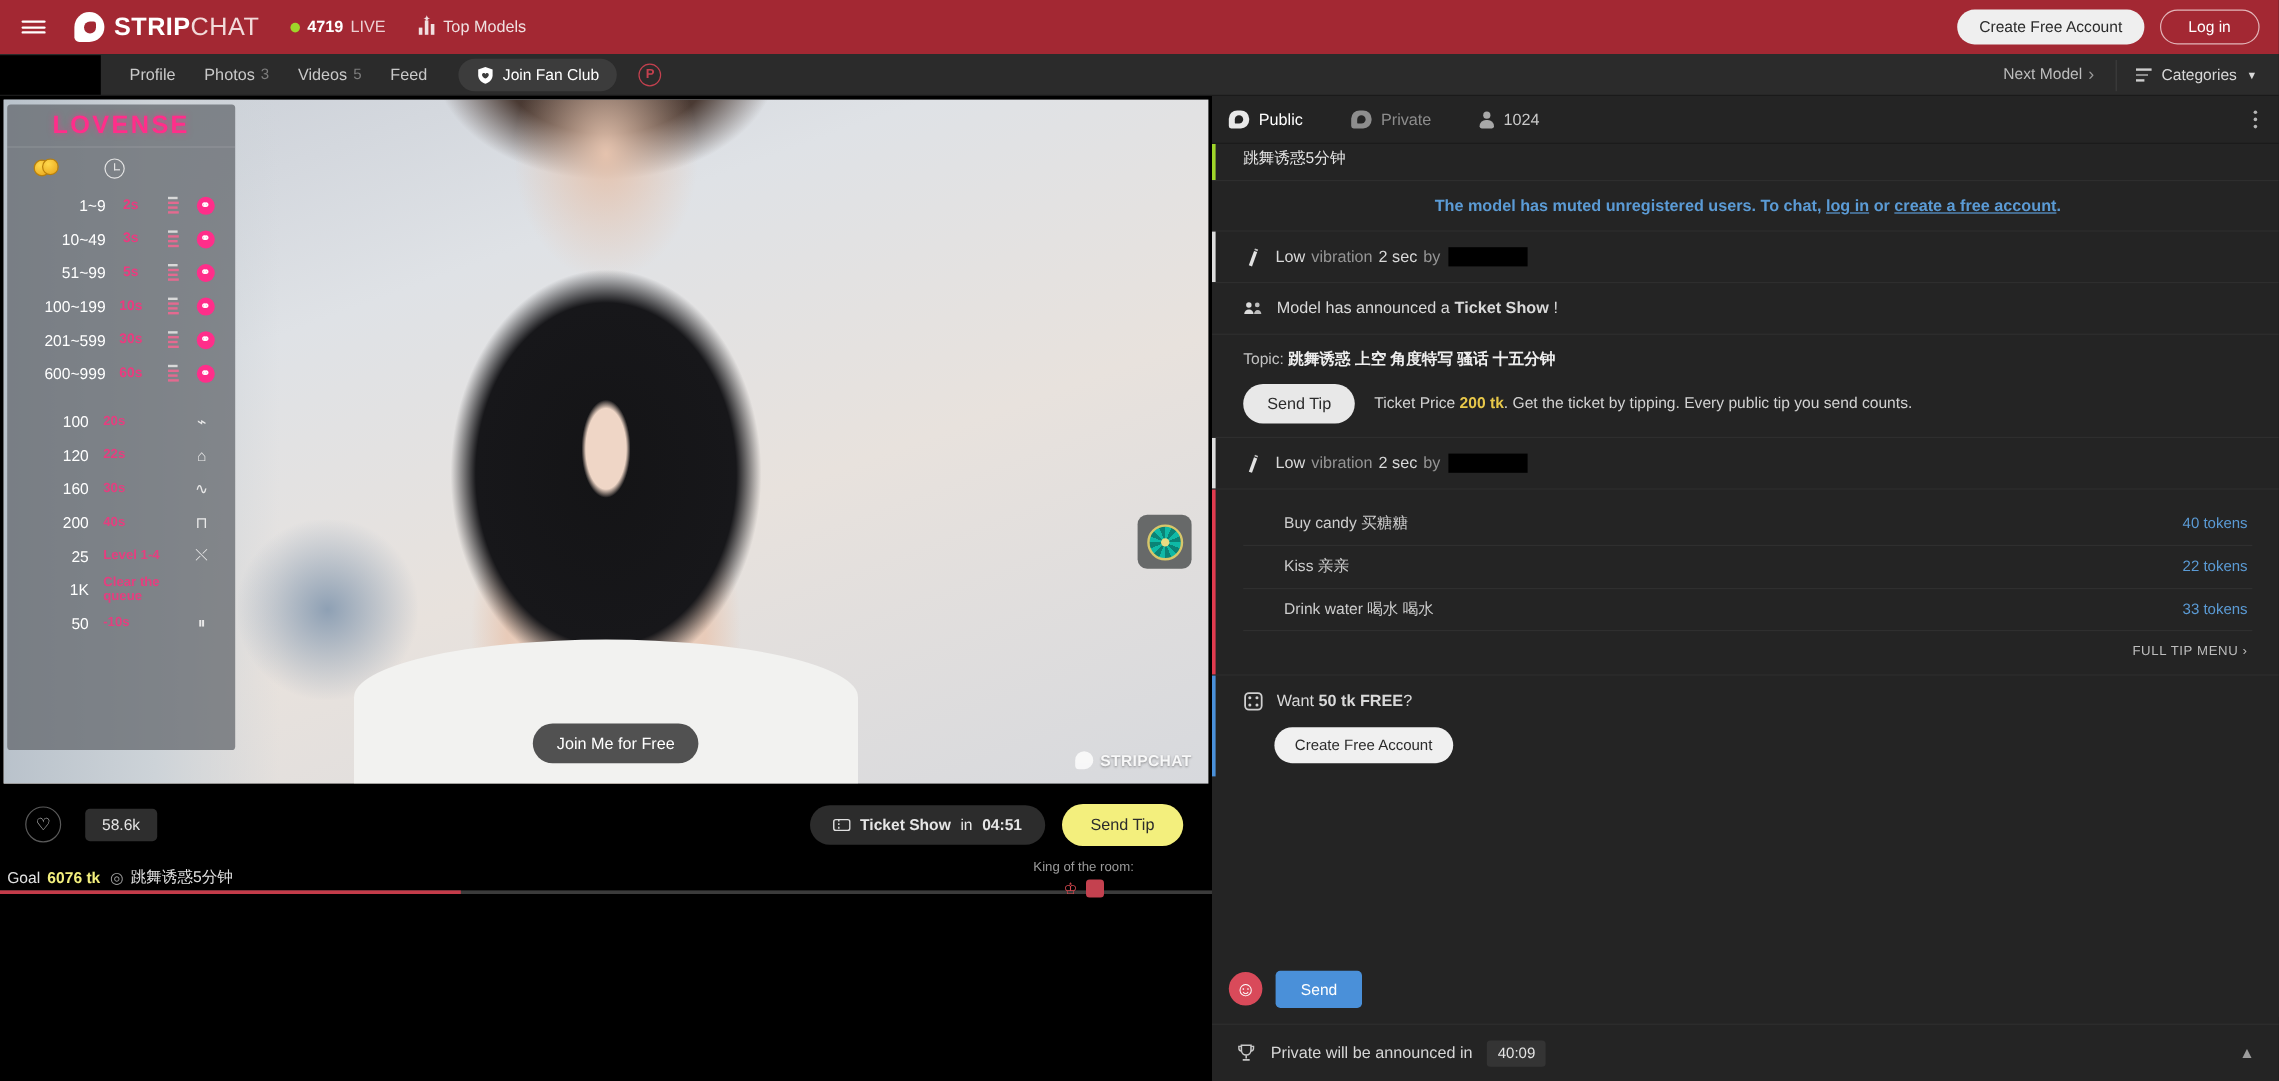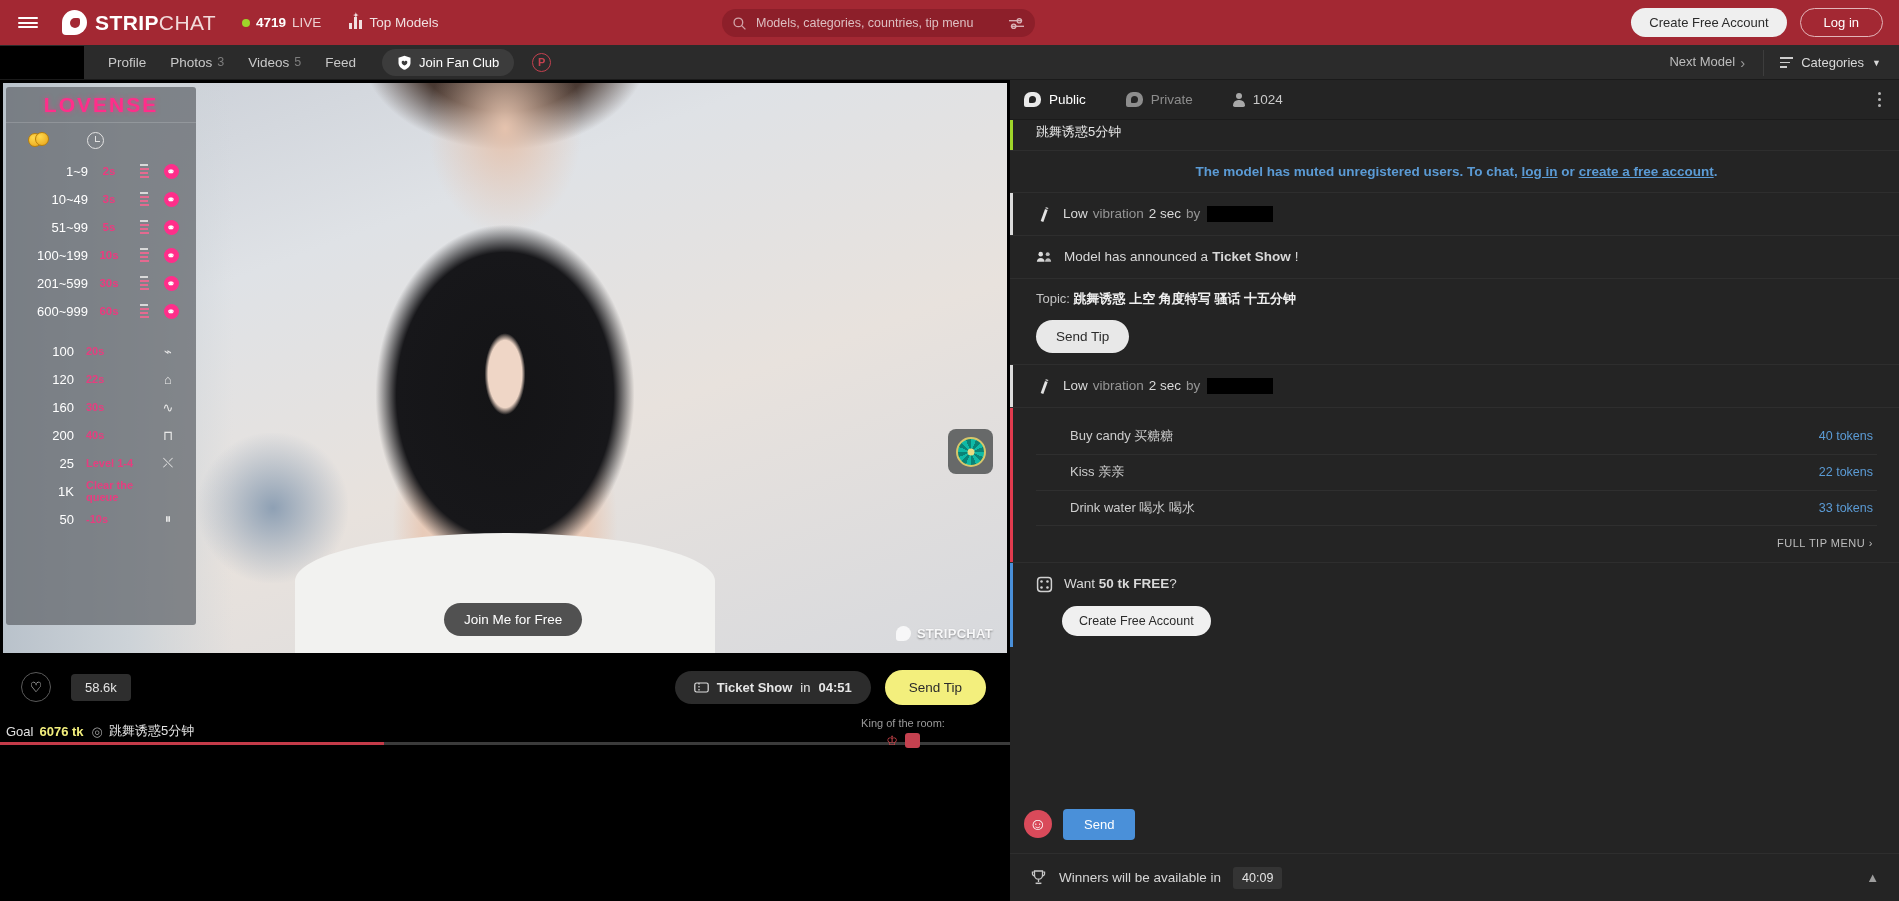--- a/index.html
+++ b/index.html
@@ -349,33 +349,20 @@
   </div>
   <div class="topmodels">
     <span class="bars-ic">
         <i></i>
         <i></i>
         <i></i>
       </span>
     <span>Top Models</span>
   </div>
 
-  <div class="searchbox">
-    <svg class="sicon" viewBox="0 0 16 16">
-      <circle cx="6.8" cy="6.8" r="4.6" fill="none" stroke="#e8cfd2" stroke-width="1.4"></circle>
-      <line x1="10.3" y1="10.3" x2="14.3" y2="14.3" stroke="#e8cfd2" stroke-width="1.4"></line>
-    </svg>
-    <input type="text" placeholder="Models, categories, countries, tip menu" style="">
-    <svg class="filters-ic" viewBox="0 0 18 16">
-      <line x1="1" y1="5" x2="15" y2="5" stroke="#e8cfd2" stroke-width="1.4"></line>
-      <line x1="3" y1="11" x2="17" y2="11" stroke="#e8cfd2" stroke-width="1.4"></line>
-      <circle cx="12" cy="5" r="2.3" fill="none" stroke="#e8cfd2" stroke-width="1.4"></circle>
-      <circle cx="6" cy="11" r="2.3" fill="none" stroke="#e8cfd2" stroke-width="1.4"></circle>
-    </svg>
-  </div>
 
   <div class="hdr-right">
     <button class="btn-create">Create Free Account</button>
     <button class="btn-login">Log in</button>
   </div>
 </div>
 
 <div class="subnav">
   <span class="redact model-redact"></span>
   <div class="subnav-item">
@@ -666,20 +653,21 @@
     <div class="msg" style="padding-bottom:4px">
       <div class="topicline">
         <span>Topic:</span>
         <b>跳舞诱惑 上空 角度特写 骚话 十五分钟</b>
       </div>
     </div>
 
     <div class="msg sep" style="padding-top:8px">
       <div class="ticket-row">
         <button class="btn-sendtip2">Send Tip</button>
+        <span class="ticket-txt"><span>Ticket Price </span><span class="amt">200 tk</span><span>. Get the ticket by tipping. Every public tip you send counts.</span></span>
       </div>
     </div>
 
     <div class="msg sep">
       <span class="lbar" style="background:#dcdcdc"></span>
       <div class="vib-row">
         <svg class="vib-ic" viewBox="0 0 16 16">
           <path d="M2 13 11 4l2 2-9 9z" fill="#e2e2e2"></path>
             <path d="M11.6 3.4 12.6 2.4l2 2-1 1z" fill="#bdbdbd"></path>
         </svg>
@@ -733,17 +721,17 @@
     <button class="btn-send">Send</button>
   </div>
 
   <div class="winners-bar">
     <svg width="17" height="17" viewBox="0 0 17 17">
       <path d="M4.5 2h8v4.2a4 4 0 0 1-8 0z" fill="none" stroke="#c7c7c7" stroke-width="1.3"></path>
       <path d="M4.5 3H2.4v1.6c0 1.3 1 2.2 2.1 2.2M12.5 3h2.1v1.6c0 1.3-1 2.2-2.1 2.2" fill="none" stroke="#c7c7c7" stroke-width="1.2"></path>
       <line x1="8.5" y1="10.3" x2="8.5" y2="13" stroke="#c7c7c7" stroke-width="1.3"></line>
       <line x1="5.6" y1="14.3" x2="11.4" y2="14.3" stroke="#c7c7c7" stroke-width="1.5"></line>
     </svg>
-    <span class="winners-txt">Winners will be available in</span>
+    <span class="winners-txt">Private will be announced in</span>
     <span class="winners-time">40:09</span>
     <span class="chevup">▲</span>
   </div>
 </div>
 
 </body></html>

